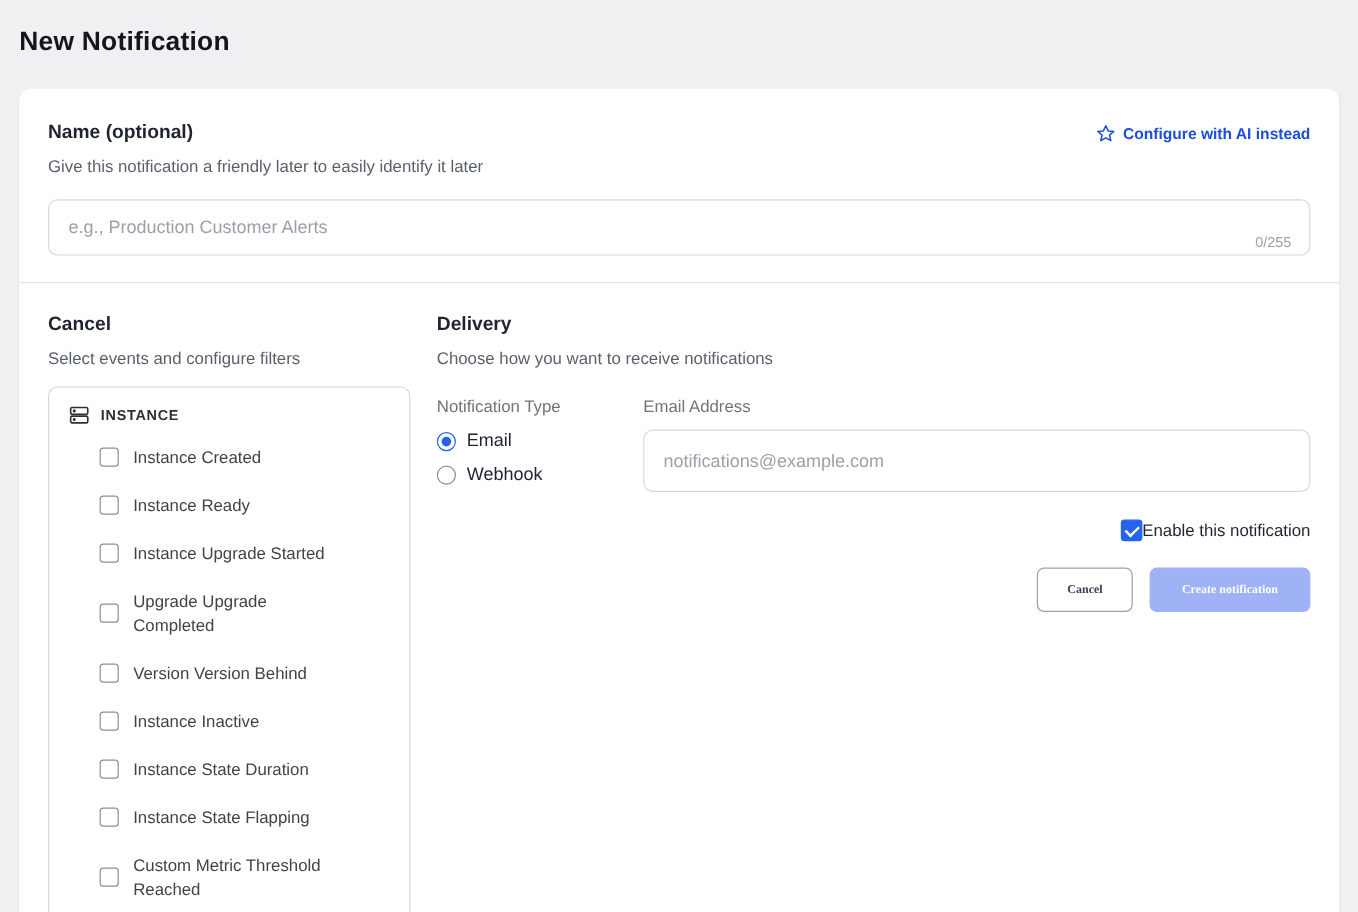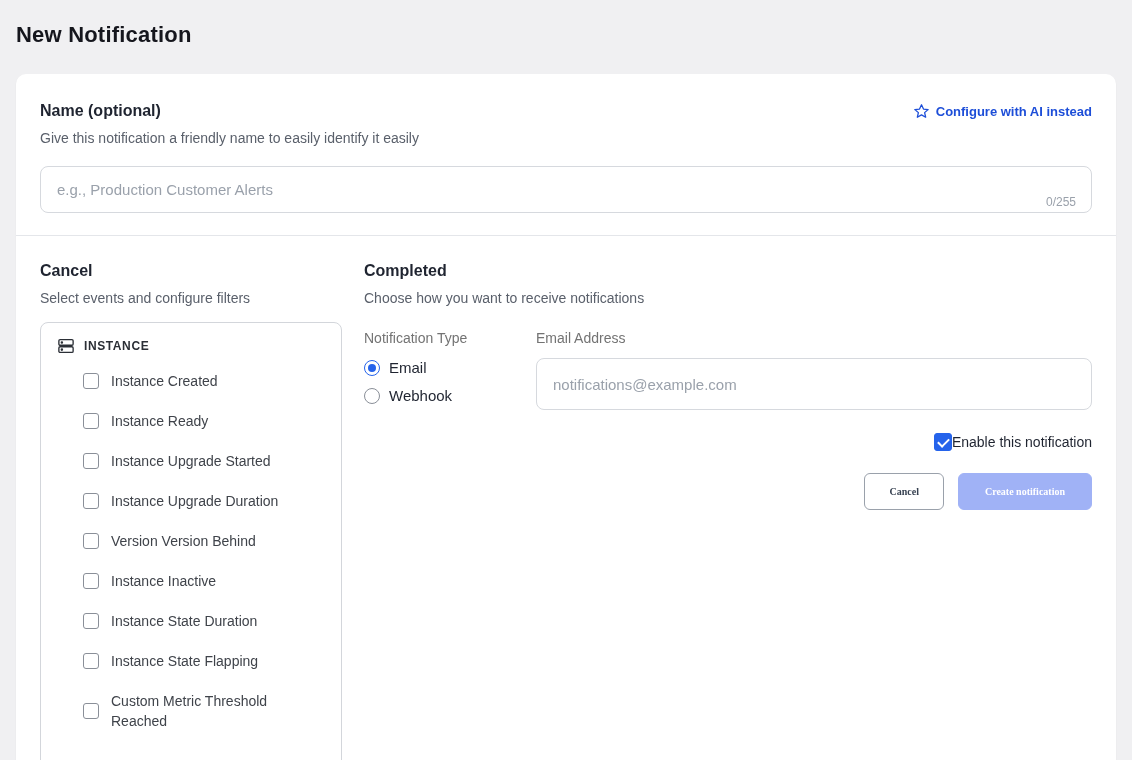--- a/index.html
+++ b/index.html
@@ -121,21 +121,21 @@
     <div class="section-title">Name (optional)</div>
     <div class="ai-link">
       <span>
         <svg width="17" height="17" viewBox="0 0 24 24" fill="none" stroke="#1d4ed8" stroke-width="1.8" stroke-linejoin="round">
           <path d="M12 2.5l2.8 6.1 6.6.6-5 4.4 1.5 6.5L12 16.7l-5.9 3.4 1.5-6.5-5-4.4 6.6-.6z"></path>
         </svg>
       </span>
       <span class="ai-link-label">Configure with AI instead</span>
     </div>
   </div>
-  <div class="section-sub">Give this notification a friendly name to easily identify it easily</div>
+  <div class="section-sub">Give this notification a friendly later to easily identify it later</div>
   <div class="name-input-wrap">
     <input class="text-input" type="text" placeholder="e.g., Production Customer Alerts" style="">
     <span class="char-counter">0/255</span>
   </div>
 
   <div class="divider"></div>
 
   <div class="columns">
 
     <div class="col-events">
@@ -163,21 +163,21 @@
         <div class="event-row">
           <span class="checkbox"></span>
           <span class="event-label">Instance Ready</span>
         </div>
         <div class="event-row">
           <span class="checkbox"></span>
           <span class="event-label">Instance Upgrade Started</span>
         </div>
         <div class="event-row">
           <span class="checkbox"></span>
-          <span class="event-label">Instance Upgrade Duration</span>
+          <span class="event-label">Upgrade Upgrade Completed</span>
         </div>
         <div class="event-row">
           <span class="checkbox"></span>
           <span class="event-label">Version Version Behind</span>
         </div>
         <div class="event-row">
           <span class="checkbox"></span>
           <span class="event-label">Instance Inactive</span>
         </div>
         <div class="event-row">
@@ -190,21 +190,21 @@
         </div>
         <div class="event-row">
           <span class="checkbox"></span>
           <span class="event-label">Custom Metric Threshold Reached</span>
         </div>
 
       </div>
     </div>
 
     <div class="col-delivery">
-      <div class="section-title">Completed</div>
+      <div class="section-title">Delivery</div>
       <div class="section-sub">Choose how you want to receive notifications</div>
 
       <div class="delivery-grid">
         <div class="type-col">
           <div class="field-label">Notification Type</div>
           <div class="radios">
             <div class="radio-row">
               <span class="radio selected"></span>
               <span class="radio-label">Email</span>
             </div>

